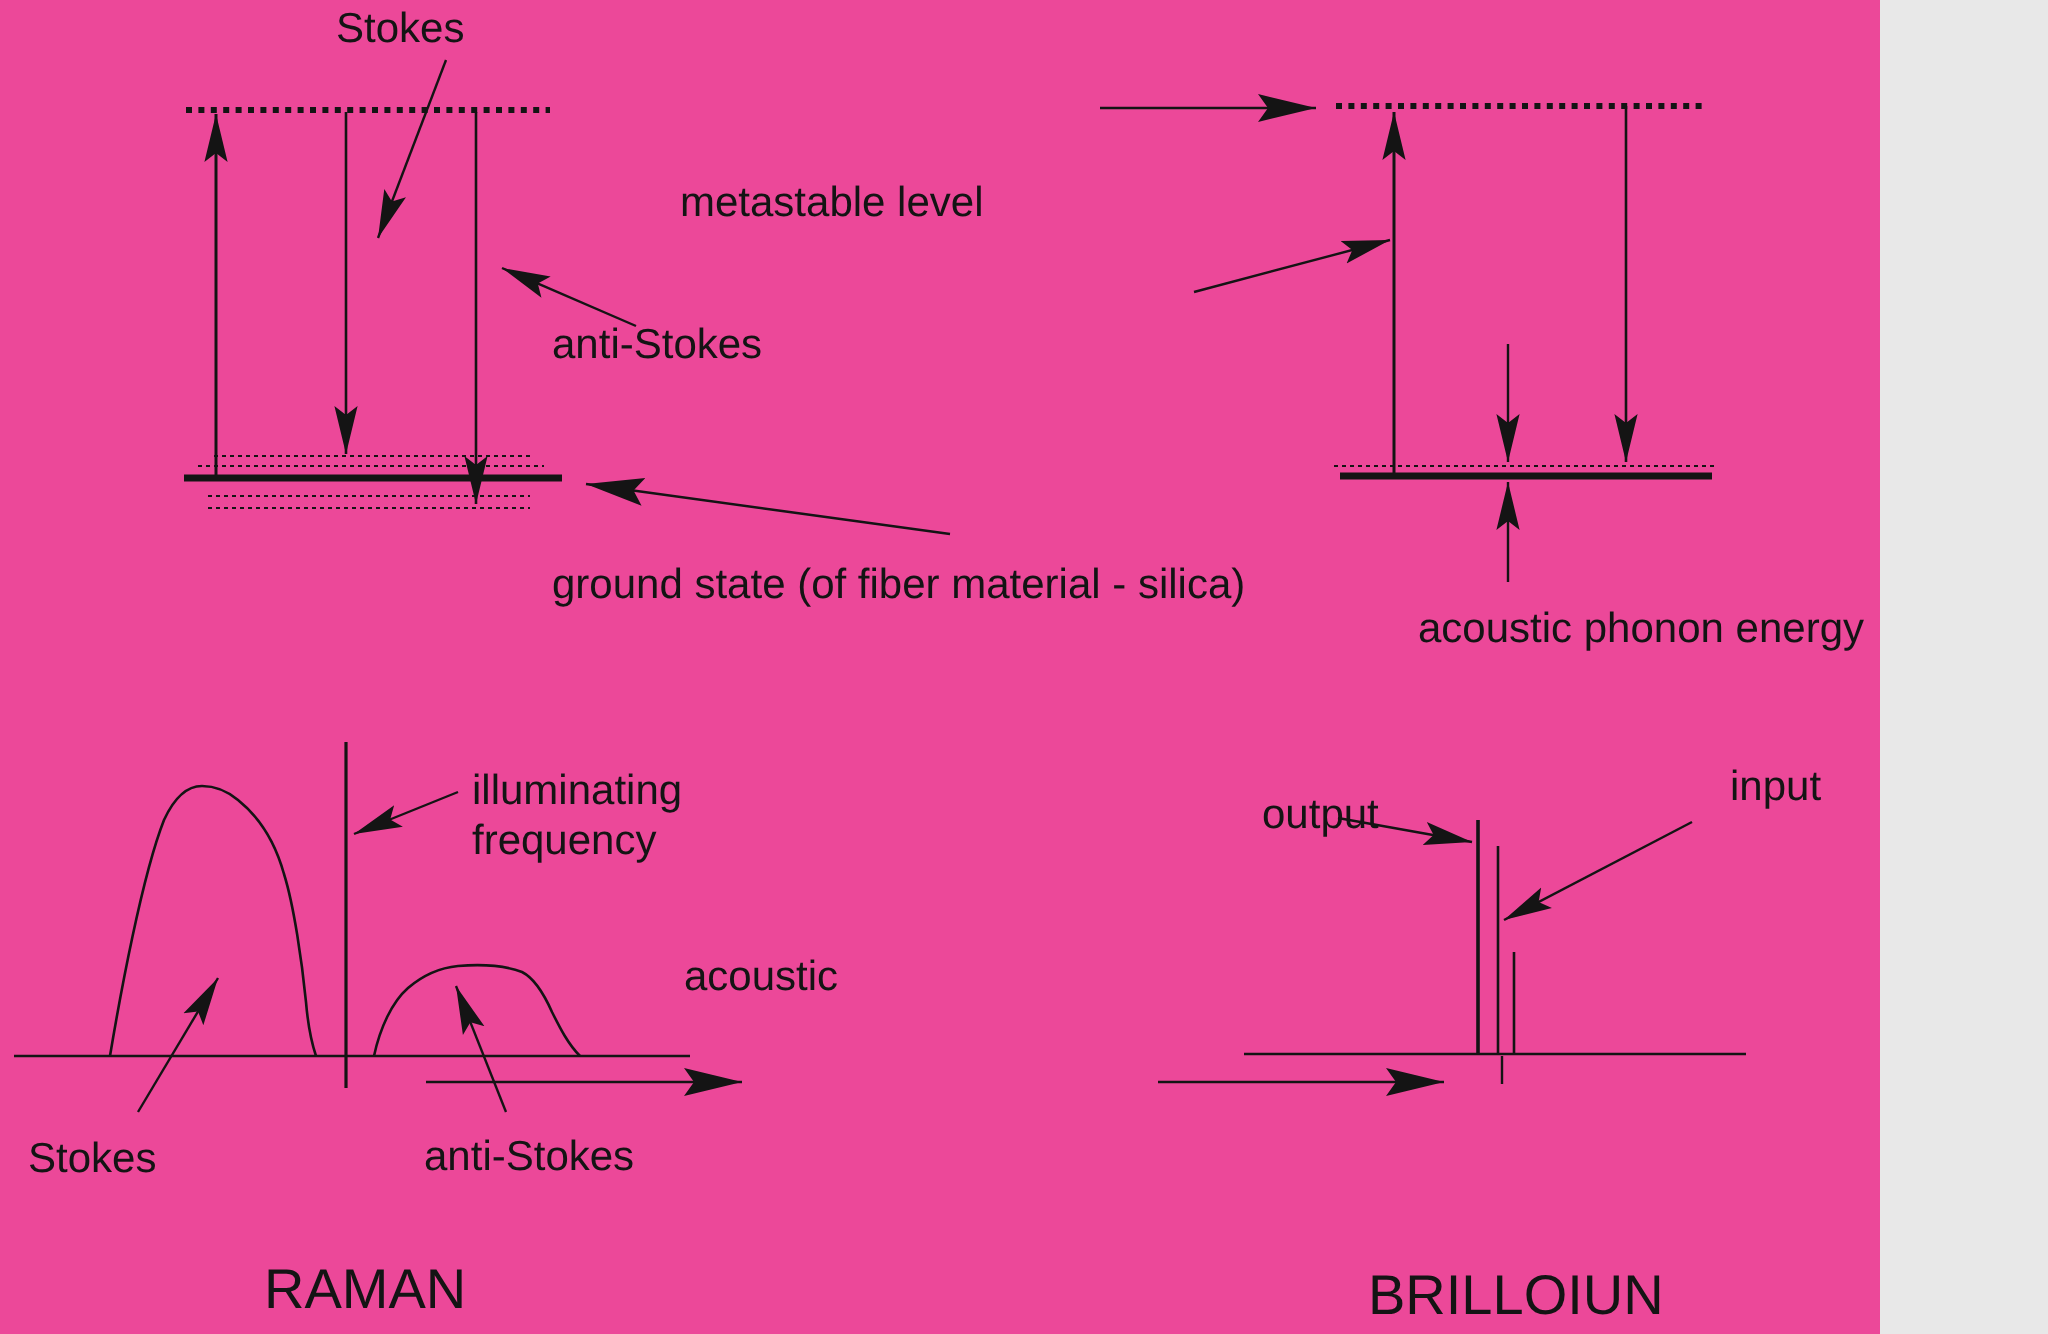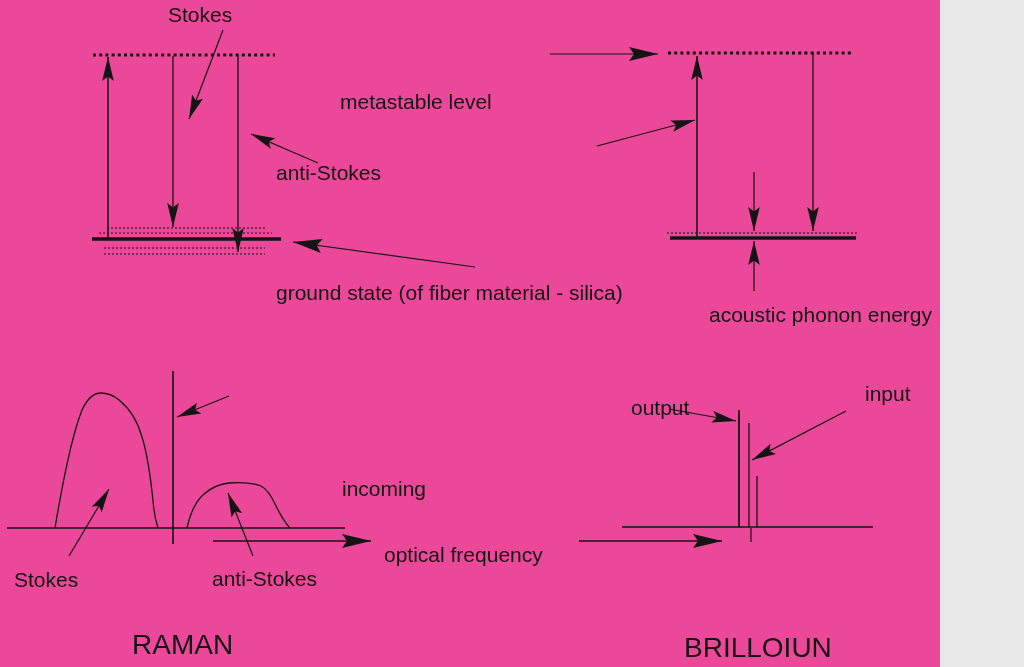--- a/index.html
+++ b/index.html
@@ -91,24 +91,25 @@
 
   <div class="label" style="left:340px;top:41px;margin-top:48px;">metastable level</div>
 
   <div class="label" style="left:276px;top:160px;">anti-Stokes</div>
 
 
   <div class="label" style="left:276px;top:280px;">ground state (of fiber material - silica)</div>
 
   <div class="label" style="left:709px;top:302px;">acoustic phonon energy</div>
 
+  <div class="label multiline" style="left:236px;top:383px;">illuminating
+frequency</div>
 
-  <div class="label" style="left:342px;top:476px;">incoming</div>
+  <div class="label" style="left:342px;top:476px;">acoustic</div>
 
-  <div class="label" style="left:384px;top:542px;">optical frequency</div>
 
   <div class="label" style="left:14px;top:567px;">Stokes</div>
 
   <div class="label" style="left:212px;top:566px;">anti-Stokes</div>
 
   <div class="label title" style="left:132px;top:632px;">RAMAN</div>
 
   <div class="label" style="left:593px;top:395px;margin-left:38px;">output</div>
 
   <div class="label" style="left:841px;top:381px;margin-left:24px;">input</div>

